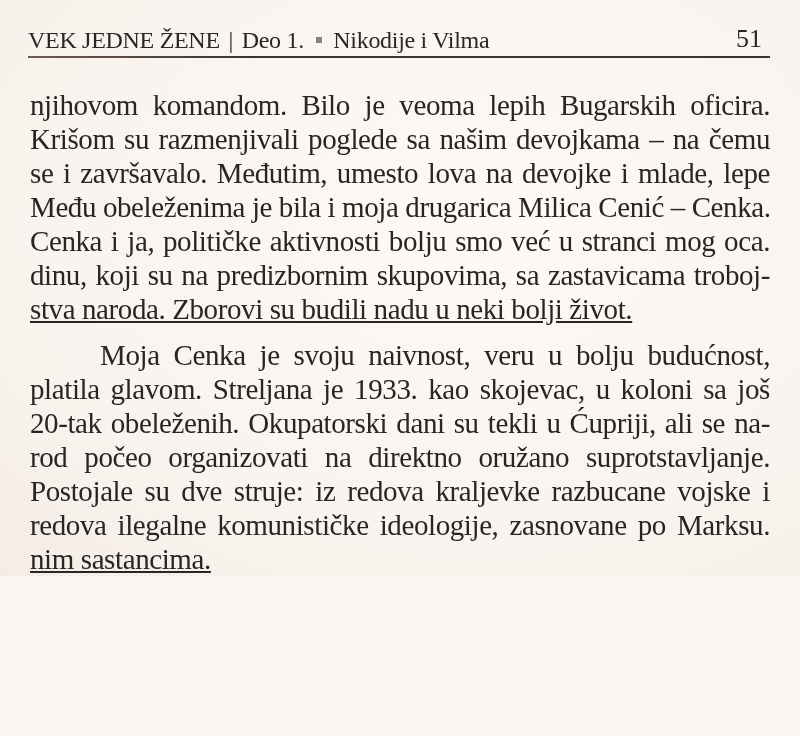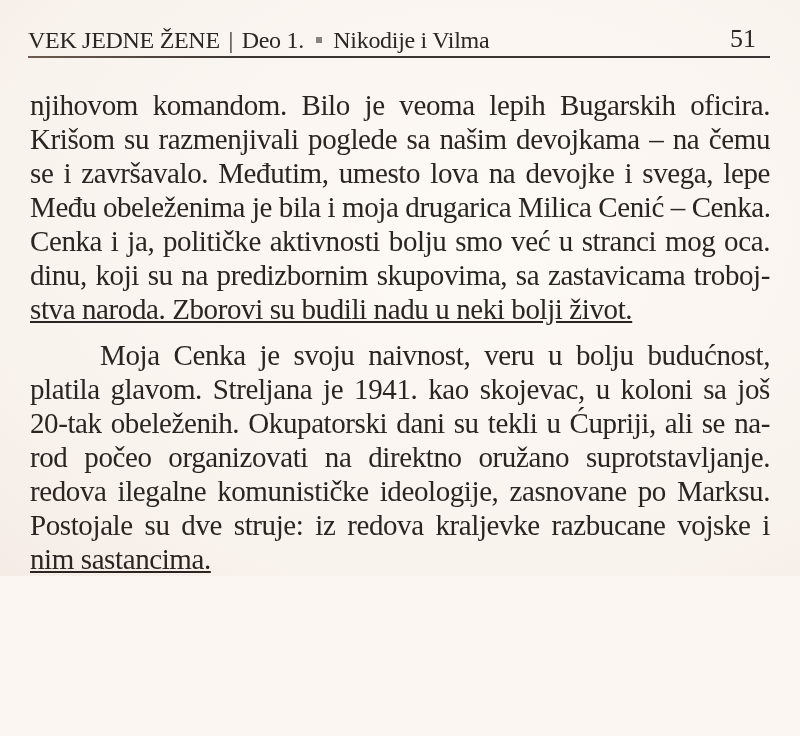--- a/index.html
+++ b/index.html
@@ -50,21 +50,21 @@
     background: #8a8280;
     margin: 0 6px 0 6px;
     vertical-align: middle;
     position: relative;
     top: -2px;
   }
   .page-number {
     font-size: 26px;
     color: #2b2624;
     line-height: 1;
-    margin-right: 14px;
+    margin-right: 8px;
   }
   .head-rule {
     position: absolute;
     left: 28px;
     top: 56px;
     width: 742px;
     height: 2px;
     background: linear-gradient(to right, #6e5a50 0%, #3a3432 30%, #3a3432 100%);
   }
   .body-text {
@@ -107,31 +107,31 @@
       <span>Nikodije i Vilma</span>
     </div>
     <div class="page-number">51</div>
   </div>
   <div class="head-rule"></div>
 
   <div class="body-text">
     <div>
       <div class="line">njihovom komandom. Bilo je veoma lepih Bugarskih oficira.</div>
       <div class="line">Krišom su razmenjivali poglede sa našim devojkama – na čemu</div>
-      <div class="line">se i završavalo. Međutim, umesto lova na devojke i svega, lepe</div>
+      <div class="line">se i završavalo. Međutim, umesto lova na devojke i mlade, lepe</div>
       <div class="line">Među obeleženima je bila i moja drugarica Milica Cenić – Cenka.</div>
       <div class="line">Cenka i ja, političke aktivnosti bolju smo već u stranci mog oca.</div>
       <div class="line">dinu, koji su na predizbornim skupovima, sa zastavicama troboj-</div>
       <div class="line last">stva naroda. Zborovi su budili nadu u neki bolji život.</div>
     </div>
     <div class="para-gap"></div>
     <div>
       <div class="line indent">Moja Cenka je svoju naivnost, veru u bolju budućnost,</div>
-      <div class="line">platila glavom. Streljana je 1941. kao skojevac, u koloni sa još</div>
+      <div class="line">platila glavom. Streljana je 1933. kao skojevac, u koloni sa još</div>
       <div class="line">20-tak obeleženih. Okupatorski dani su tekli u Ćupriji, ali se na-</div>
       <div class="line">rod počeo organizovati na direktno oružano suprotstavljanje.</div>
+      <div class="line">Postojale su dve struje: iz redova kraljevke razbucane vojske i</div>
       <div class="line">redova ilegalne komunističke ideologije, zasnovane po Marksu.</div>
-      <div class="line">Postojale su dve struje: iz redova kraljevke razbucane vojske i</div>
       <div class="line last">nim sastancima.</div>
     </div>
   </div>
 
 </div>
 
 </body></html>

